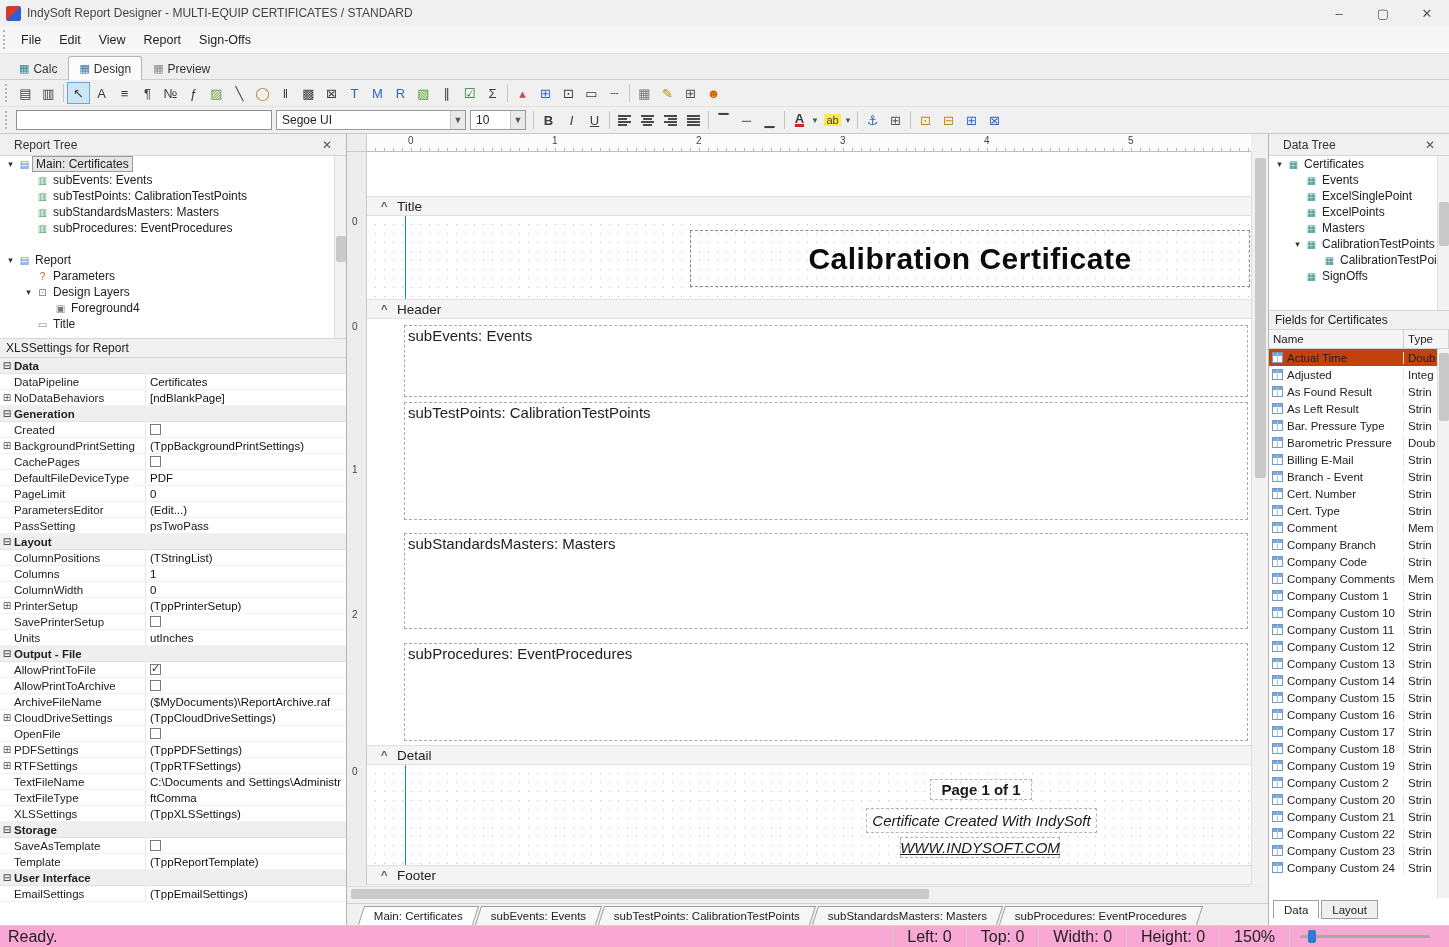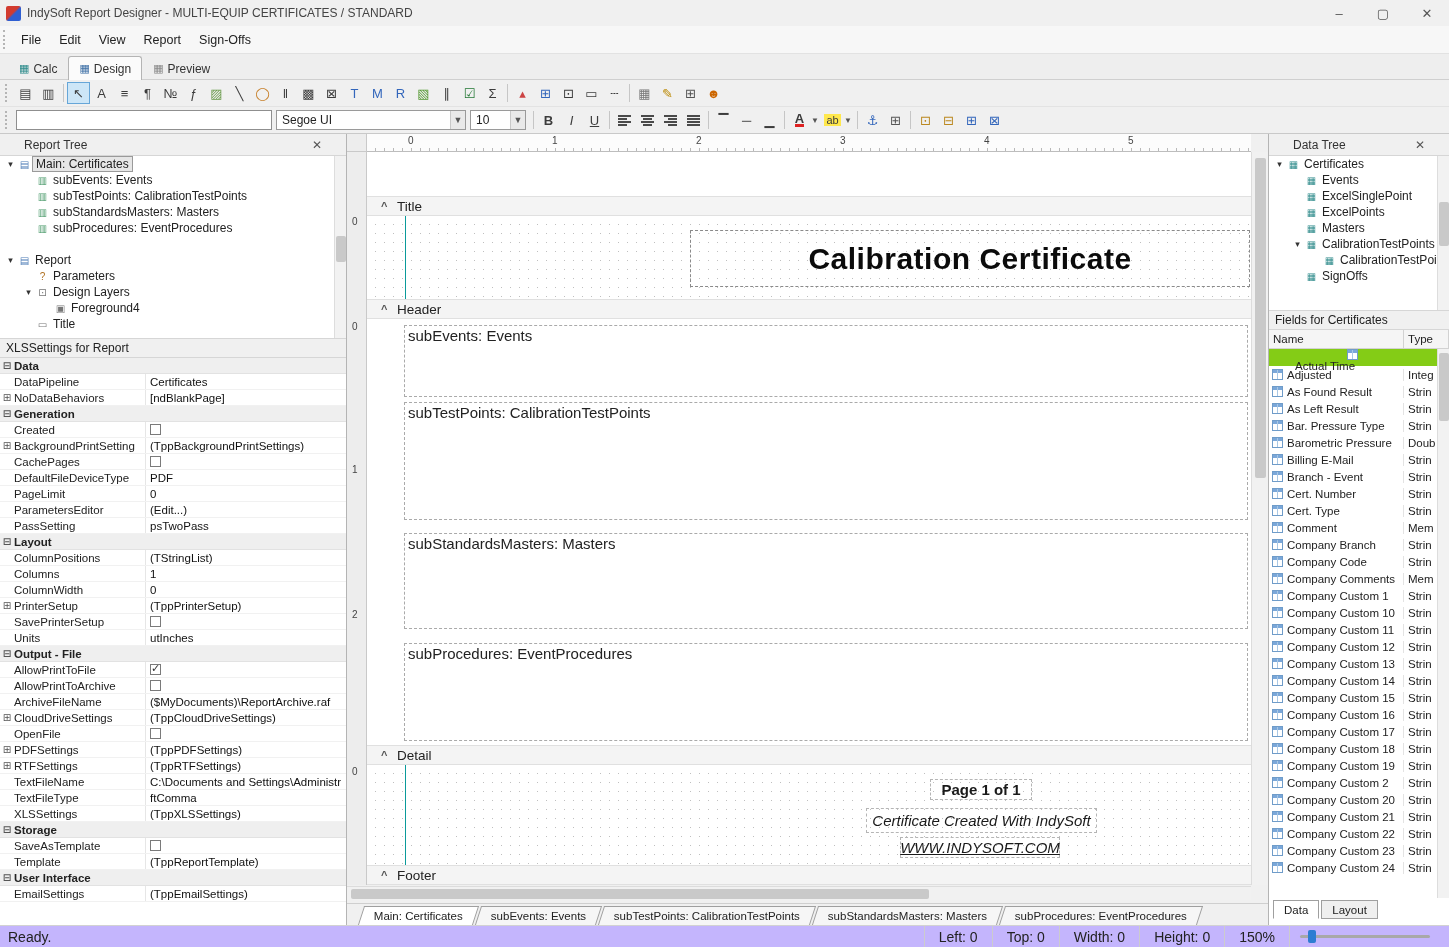--- a/index.html
+++ b/index.html
@@ -47,21 +47,21 @@
   .bars.r{background-position:0 0,4px 3px,0 6px,4px 9px;}
   .bars.j{background-size:13px 2px,13px 2px,13px 2px,13px 2px;background-position:0 0,0 3px,0 6px,0 9px;}
   .fc{font-weight:bold;border-bottom:3px solid #d22;line-height:11px;}
   .hl{background:#ffe84d;padding:0 2px;font-size:11px;}
   .mini-arrow{font-size:8px;color:#555;width:10px;}
   
   .main{position:absolute;left:0;top:134px;width:1449px;height:791px;}
   .lpanel{position:absolute;left:0;top:0;width:347px;height:791px;background:#fff;border-right:1px solid #b4b4b4;}
   .rpanel{position:absolute;left:1268px;top:0;width:181px;height:791px;background:#fff;border-left:1px solid #b4b4b4;}
   .panel-head{position:absolute;left:0;top:0;width:100%;height:22px;background:#f0f0f0;
-              border-bottom:1px solid #d6d6d6;display:flex;align-items:center;padding:0 24px;font-size:12px;color:#333;}
+              border-bottom:1px solid #d6d6d6;display:flex;align-items:center;padding:0 14px;font-size:12px;color:#333;}
   .panel-close{margin-left:auto;color:#555;font-size:12px;}
   
   .tree{position:absolute;left:0;width:100%;background:#fff;overflow:hidden;}
   .trow{height:16px;display:flex;align-items:center;white-space:nowrap;font-size:12px;}
   .texp{width:13px;text-align:center;font-size:9px;color:#333;flex:0 0 auto;}
   .ticon{width:15px;text-align:center;font-size:10px;flex:0 0 auto;}
   .tlabel{padding:0 3px;}
   .trow.sel .tlabel{background:#e6e6e6;border:1px solid #9a9a9a;}
   .vtrack{position:absolute;width:12px;background:#f2f2f2;border-left:1px solid #ddd;}
   .vthumb{position:absolute;left:1px;width:10px;background:#c9c9c9;border-radius:2px;}
@@ -109,31 +109,31 @@
   .stab.active{background:#ffffff;}
   .stab-inner{transform:skewX(18deg);font-size:11.5px;color:#222;white-space:nowrap;}
   
   .fields-head{position:absolute;left:0;top:176px;width:100%;height:20px;background:#f0f0f0;border-top:1px solid #d6d6d6;
                border-bottom:1px solid #d6d6d6;display:flex;align-items:center;padding:0 6px;font-size:12px;}
   .fgrid-head{position:absolute;left:0;top:196px;width:100%;height:19px;display:flex;background:#f5f5f5;border-bottom:1px solid #d2d2d2;font-size:11.5px;}
   .fcell{display:flex;align-items:center;padding-left:4px;border-right:1px solid #d2d2d2;}
   .fcell.name{width:135px;flex:0 0 auto;} .fcell.type{flex:1;}
   .fgrid{position:absolute;left:0;top:215px;width:168px;height:549px;background:#fff;overflow:hidden;}
   .frow{height:17px;display:flex;align-items:center;font-size:11.5px;white-space:nowrap;}
-  .frow.sel{background:#84cc16;flex-direction:column;}
+  .frow.sel{background:#c2410c;}
   .ficon{width:11px;height:11px;border:1px solid #6f9cc9;margin:0 4px 0 3px;flex:0 0 auto;
          background-image:linear-gradient(90deg,transparent 0 4px,#aac8e4 4px 5px,transparent 5px),linear-gradient(#7aa7d9 0 3px,#fff 3px);}
   .fname{flex:0 0 auto;width:116px;overflow:hidden;}
   .ftype{border-left:1px solid #e3e3e3;padding-left:4px;overflow:hidden;flex:1;}
   .rtabs{position:absolute;left:4px;top:764px;height:21px;display:flex;align-items:flex-end;}
   .rtab{height:19px;border:1px solid #9f9f9f;background:#efefef;display:flex;align-items:center;padding:0 10px;font-size:11.5px;margin-right:2px;}
   .rtab.active{background:#fff;border-bottom-color:#fff;}
   
-  .statusbar{position:absolute;left:0;top:925px;width:100%;height:22px;background:#c4b5fd;border-top:1px solid #d2d2d2;
-             display:flex;align-items:center;font-size:14px;color:#222;}
+  .statusbar{position:absolute;left:0;top:925px;width:100%;height:22px;background:#f9a8d4;border-top:1px solid #d2d2d2;
+             display:flex;align-items:center;font-size:16px;color:#222;}
   .status-msg{padding-left:8px;flex:1;}
   .status-seg{border-left:1px solid #cccccc;height:100%;display:flex;align-items:center;padding:0 14px;flex:0 0 auto;}
   .zoom-seg{border-left:1px solid #cccccc;height:100%;display:flex;align-items:center;padding:0 10px;flex:0 0 auto;width:160px;}
   .zoom-track{position:relative;width:130px;height:3px;background:#a8a8a8;border-radius:2px;}
   .zoom-thumb{position:absolute;left:8px;top:-5px;width:8px;height:13px;background:#2d7dd2;border-radius:2px;}
 </style>
 </head>
 <body>
 
 <div class="app">

